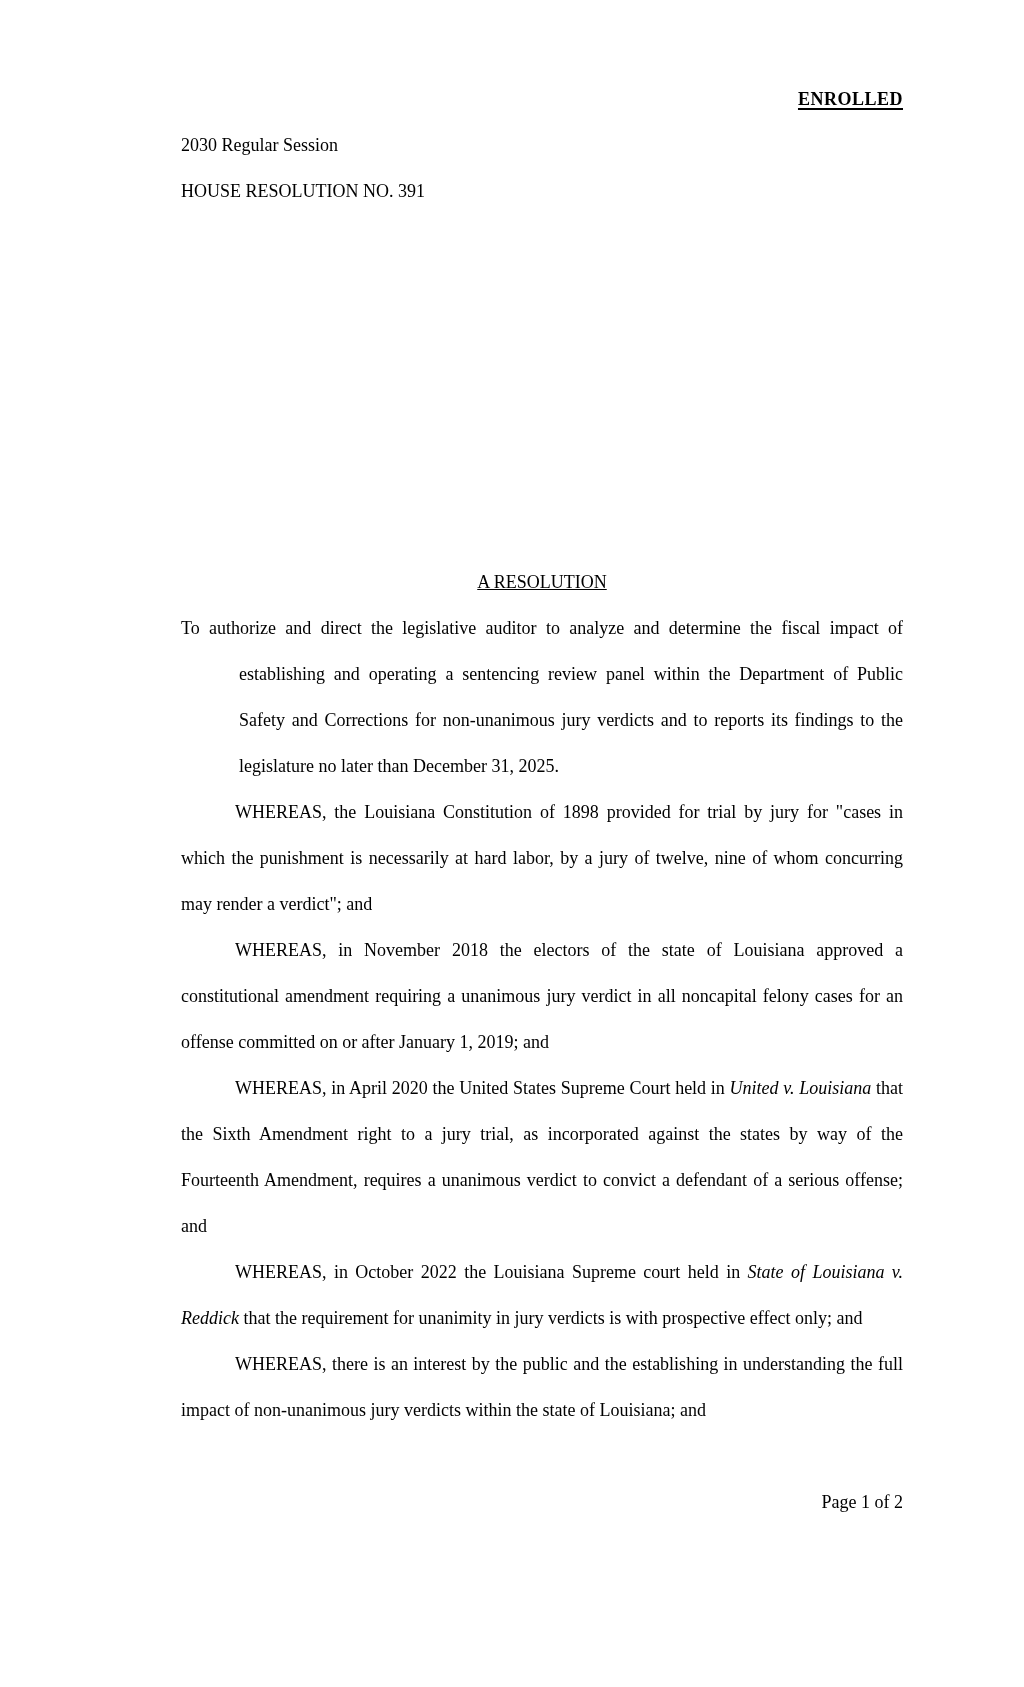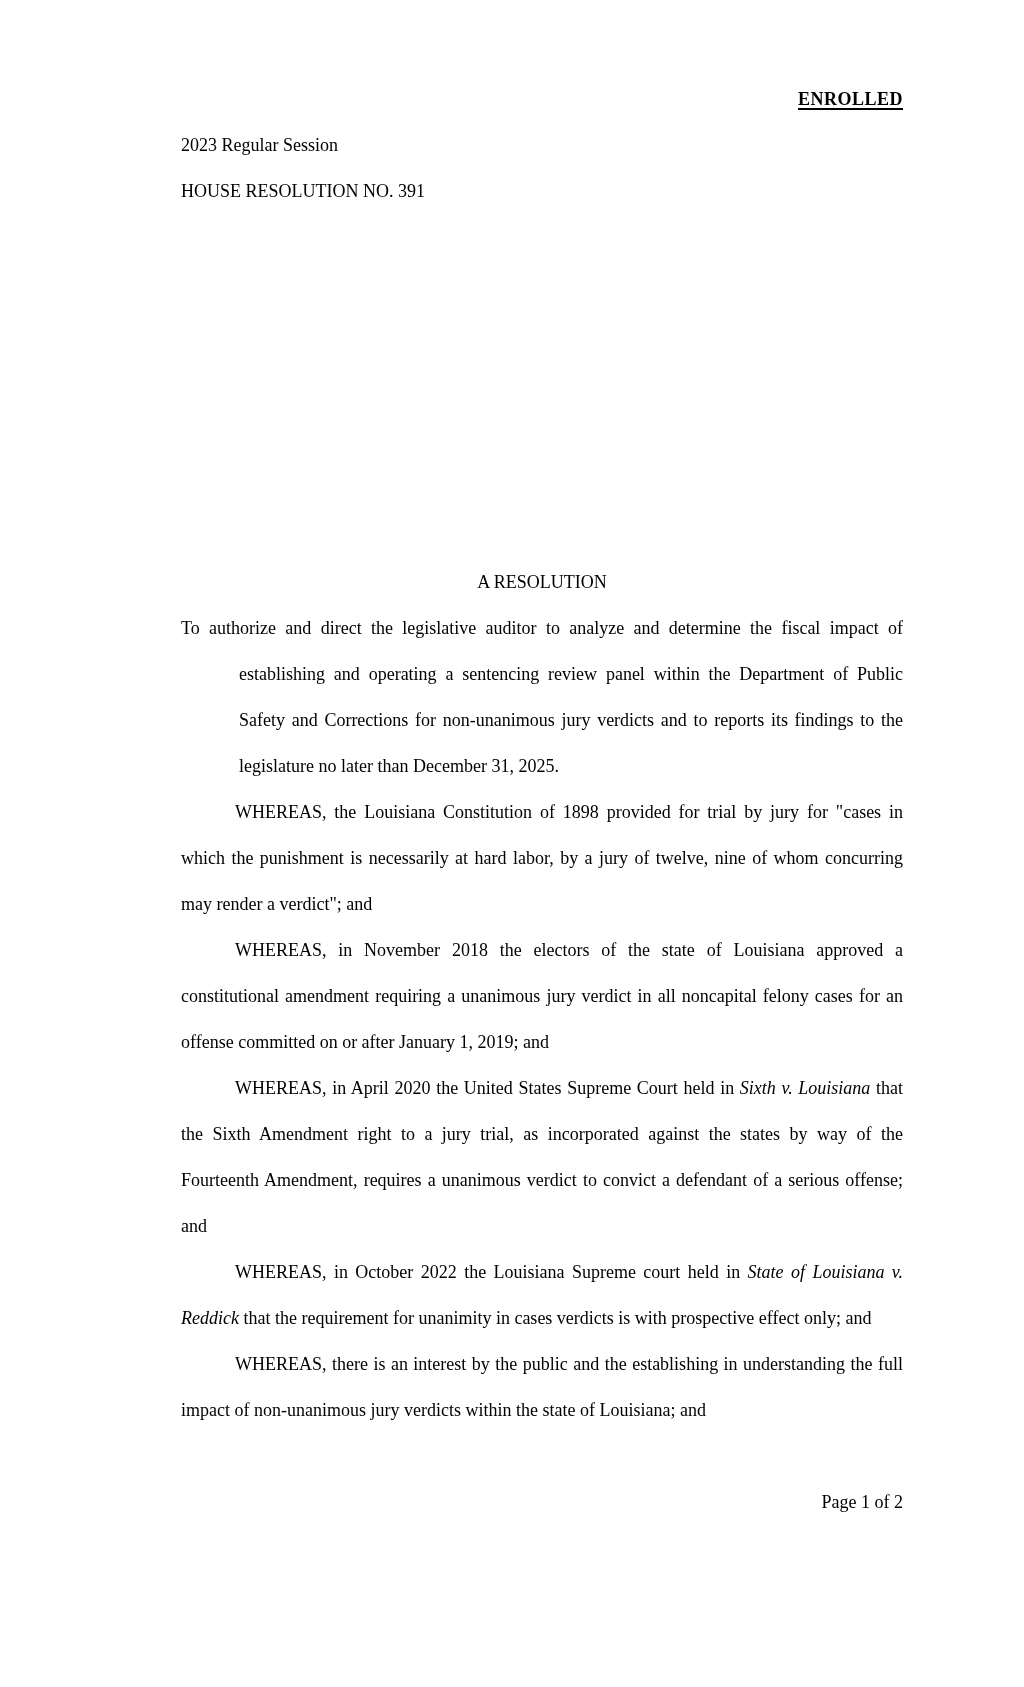--- a/index.html
+++ b/index.html
@@ -33,20 +33,21 @@
   }
   .header p {
     margin: 0;
   }
   .title-spacer {
     height: 345px;
   }
   .res-title {
     margin: 0;
     text-align: center;
+    text-decoration: underline;
   }
   .para {
     margin: 0;
     text-align: justify;
   }
   .para.resolve {
     padding-left: 58px;
     text-indent: -58px;
   }
   .para.whereas {
@@ -61,35 +62,35 @@
   }
 </style>
 </head>
 <body>
 
 <div class="page">
 
   <p class="stamp-line"><span class="stamp-text">ENROLLED</span></p>
 
   <div class="header">
-    <p>2023 Regular Session</p>
+    <p>2030 Regular Session</p>
     <p>HOUSE RESOLUTION NO. 391</p>
   </div>
 
   <div class="title-spacer"></div>
 
   <p class="res-title">A RESOLUTION</p>
 
   <p class="para resolve"><span>To authorize and direct the legislative auditor to analyze and determine the fiscal impact of establishing and operating a sentencing review panel within the Department of Public Safety and Corrections for non-unanimous jury verdicts and to reports its findings to the legislature no later than December 31, 2025.</span></p>
 
   <p class="para whereas"><span>WHEREAS, the Louisiana Constitution of 1898 provided for trial by jury for "cases in which the punishment is necessarily at hard labor, by a jury of twelve, nine of whom concurring may render a verdict"; and</span></p>
 
   <p class="para whereas"><span>WHEREAS, in November 2018 the electors of the state of Louisiana approved a constitutional amendment requiring a unanimous jury verdict in all noncapital felony cases for an offense committed on or after January 1, 2019; and</span></p>
 
-  <p class="para whereas"><span>WHEREAS, in April 2020 the United States Supreme Court held in </span><i>Sixth v. Louisiana</i><span> that the Sixth Amendment right to a jury trial, as incorporated against the states by way of the Fourteenth Amendment, requires a unanimous verdict to convict a defendant of a serious offense; and</span></p>
+  <p class="para whereas"><span>WHEREAS, in April 2020 the United States Supreme Court held in </span><i>United v. Louisiana</i><span> that the Sixth Amendment right to a jury trial, as incorporated against the states by way of the Fourteenth Amendment, requires a unanimous verdict to convict a defendant of a serious offense; and</span></p>
 
-  <p class="para whereas"><span>WHEREAS, in October 2022 the Louisiana Supreme court held in </span><i>State of Louisiana v. Reddick</i><span> that the requirement for unanimity in cases verdicts is with prospective effect only; and</span></p>
+  <p class="para whereas"><span>WHEREAS, in October 2022 the Louisiana Supreme court held in </span><i>State of Louisiana v. Reddick</i><span> that the requirement for unanimity in jury verdicts is with prospective effect only; and</span></p>
 
   <p class="para whereas"><span>WHEREAS, there is an interest by the public and the establishing in understanding the full impact of non-unanimous jury verdicts within the state of Louisiana; and</span></p>
 
   <p class="footer-line">Page 1 of 2</p>
 
 </div>
 
 </body></html>

